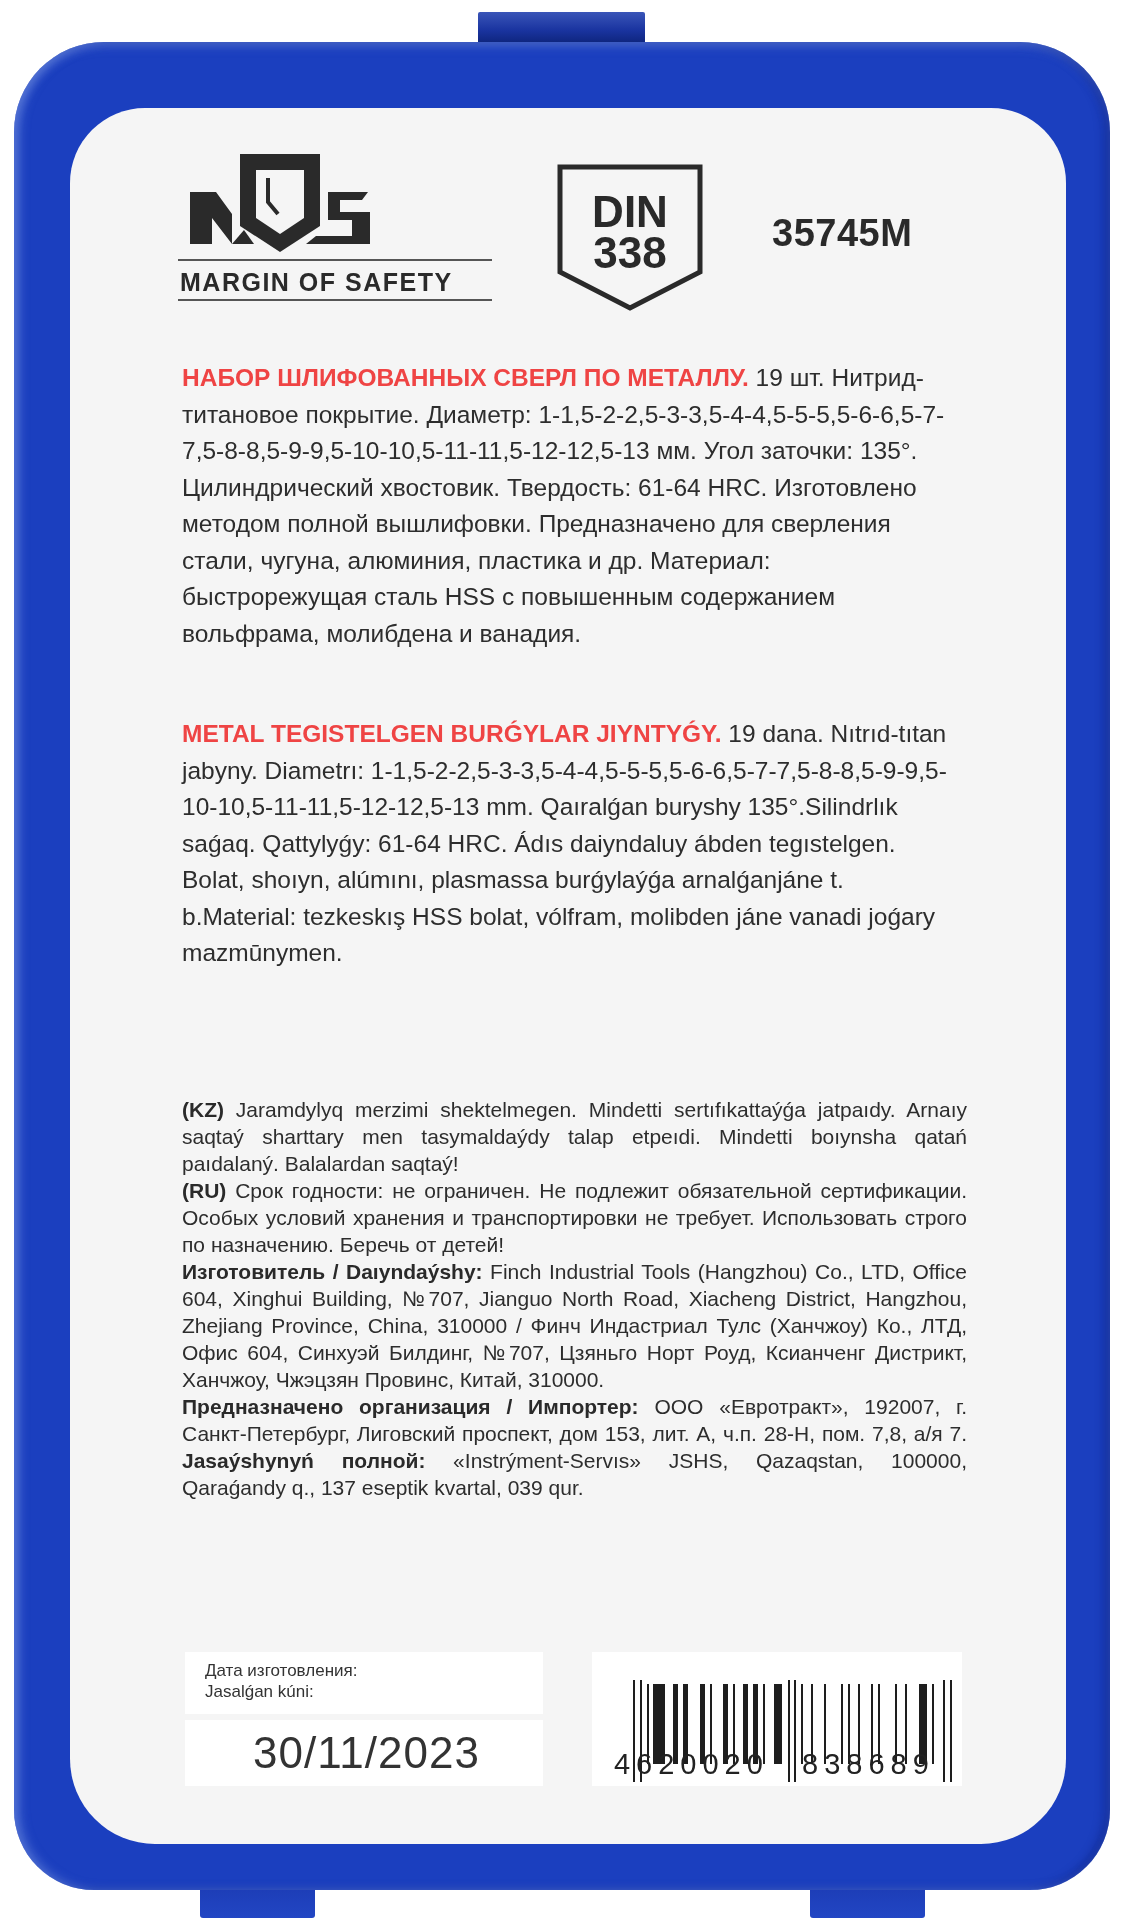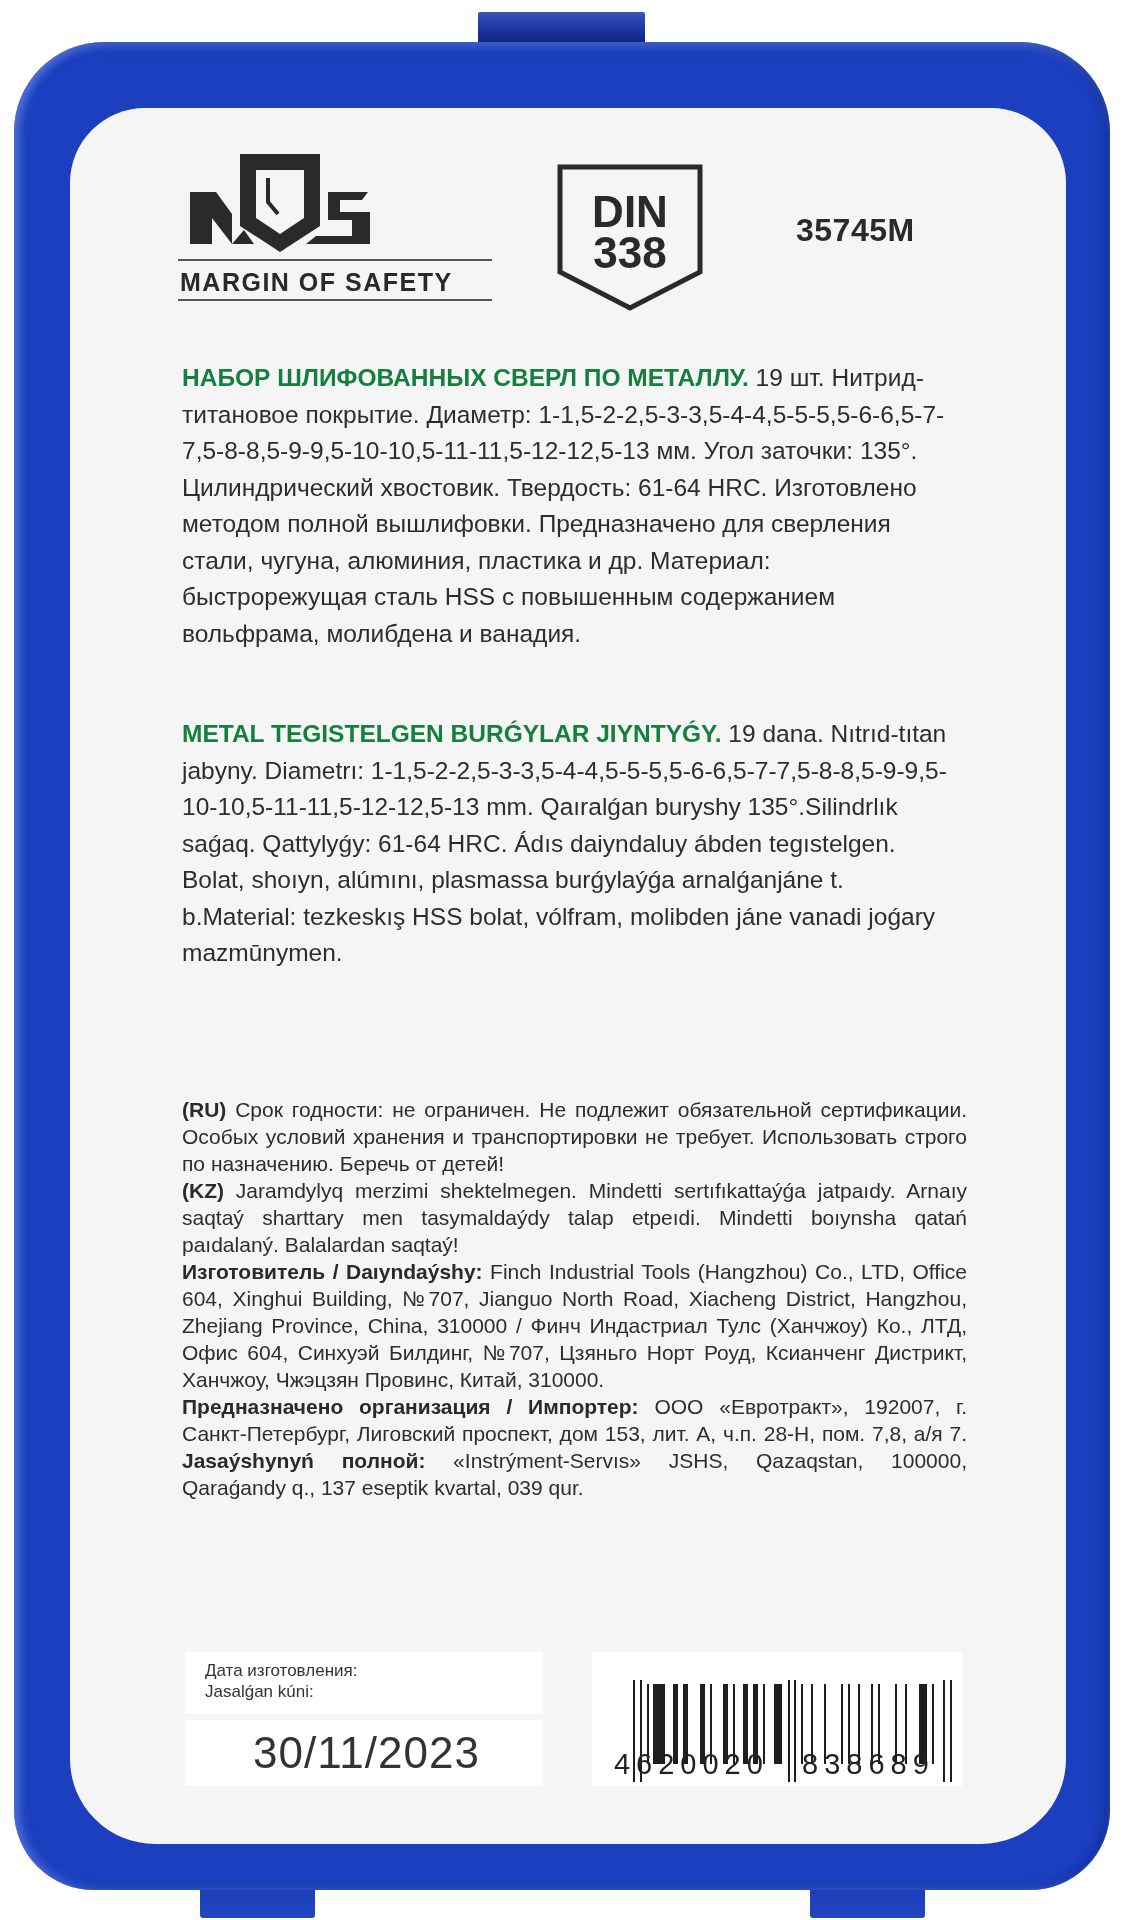--- a/index.html
+++ b/index.html
@@ -22,28 +22,28 @@
   .card {
     position:absolute; left:70px; top:108px; width:996px; height:1736px;
     background:#f5f5f5;
     border-radius:75px 75px 85px 85px;
   }
   .logo { position:absolute; left:176px; top:148px; width:322px; height:156px; }
   .logo svg { width:100%; height:100%; }
   .din { position:absolute; left:554px; top:162px; width:152px; height:152px; }
   .din svg { width:100%; height:100%; }
   .model {
-    position:absolute; left:796px; top:212px; font-size:32px; font-weight:bold;
+    position:absolute; left:772px; top:212px; font-size:38px; font-weight:bold;
     letter-spacing:0.5px; color:#2a2a2a;
   }
   .desc {
     position:absolute; left:182px; width:770px; font-size:24.5px; line-height:36.5px;
     color:#2d2d2d;
   }
-  .desc b { font-weight:bold; color:#15803d;margin-top:36px; }
+  .desc b { font-weight:bold; color:#ef4444;margin-top:36px; }
   .desc-ru { top:360px; }
   .desc-kz { top:716px; }
   .notes {
     position:absolute; left:182px; top:1096px; width:785px; font-size:21px; line-height:27px;
     text-align:justify; color:#2d2d2d;
   }
   .notes p { margin:0; }
   .notes b { font-weight:bold; color:#2a2a2a; }
   .date-label-box {
     position:absolute; left:185px; top:1652px; width:358px; height:62px; background:#ffffff;
@@ -104,22 +104,22 @@
   <b>НАБОР ШЛИФОВАННЫХ СВЕРЛ ПО МЕТАЛЛУ.</b><span> 19 шт.</span>
   <span>Нитрид-титановое покрытие. Диаметр: 1-1,5-2-2,5-3-3,5-4-4,5-5-5,5-6-6,5-7-7,5-8-8,5-9-9,5-10-10,5-11-11,5-12-12,5-13 мм. Угол заточки: 135°. Цилиндрический хвостовик. Твердость: 61-64 HRC. Изготовлено методом полной вышлифовки. Предназначено для сверления стали, чугуна, алюминия, пластика и др. Материал: быстрорежущая сталь HSS с повышенным содержанием вольфрама, молибдена и ванадия.</span>
 </div>
 
 <div class="desc desc-kz">
   <b>METAL TEGISTELGEN BURǴYLAR JIYNTYǴY.</b><span> 19 dana.</span>
   <span>Nıtrıd-tıtan jabyny. Diametrı: 1-1,5-2-2,5-3-3,5-4-4,5-5-5,5-6-6,5-7-7,5-8-8,5-9-9,5-10-10,5-11-11,5-12-12,5-13 mm. Qaıralǵan buryshy 135°.Silindrlık saǵaq. Qattylyǵy: 61-64 HRC. Ádıs daiyndaluy ábden tegıstelgen. Bolat, shoıyn, alúmını, plasmassa burǵylaýǵa arnalǵanjáne t. b.Material: tezkeskış HSS bolat, vólfram, molibden jáne vanadi joǵary mazmūnymen.</span>
 </div>
 
 <div class="notes">
+  <p><b>(KZ)</b><span> Jaramdylyq merzimi shektelmegen. Mindetti sertıfıkattaýǵa jatpaıdy. Arnaıy saqtaý sharttary men tasymaldaýdy talap etpeıdi. Mindetti boıynsha qatań paıdalaný. Balalardan saqtaý!</span></p>
   <p><b>(RU)</b><span> Срок годности: не ограничен. Не подлежит обязательной сертификации. Особых условий хранения и транспортировки не требует. Использовать строго по назначению. Беречь от детей!</span></p>
-  <p><b>(KZ)</b><span> Jaramdylyq merzimi shektelmegen. Mindetti sertıfıkattaýǵa jatpaıdy. Arnaıy saqtaý sharttary men tasymaldaýdy talap etpeıdi. Mindetti boıynsha qatań paıdalaný. Balalardan saqtaý!</span></p>
   <p><b>Изготовитель / Daıyndaýshy:</b><span> Finch Industrial Tools (Hangzhou) Co., LTD, Office 604, Xinghui Building, №707, Jianguo North Road, Xiacheng District, Hangzhou, Zhejiang Province, China, 310000 / Финч Индастриал Тулс (Ханчжоу) Ко., ЛТД, Офис 604, Синхуэй Билдинг, №707, Цзяньго Норт Роуд, Ксианченг Дистрикт, Ханчжоу, Чжэцзян Провинс, Китай, 310000.</span></p>
   <p><b>Предназначено организация / Импортер:</b><span> ООО «Евротракт», 192007, г. Санкт-Петербург, Лиговский проспект, дом 153, лит. А, ч.п. 28-Н, пом. 7,8, а/я 7. </span><b>Jasaýshynyń полной:</b><span> «Instrýment-Servıs» JSHS, Qazaqstan, 100000, Qaraǵandy q., 137 eseptik kvartal, 039 qur.</span></p>
 </div>
 
 <div class="date-label-box">
   <div class="date-label">
     <div>Дата изготовления:</div>
     <div>Jasalǵan kúni:</div>
   </div>
 </div>

